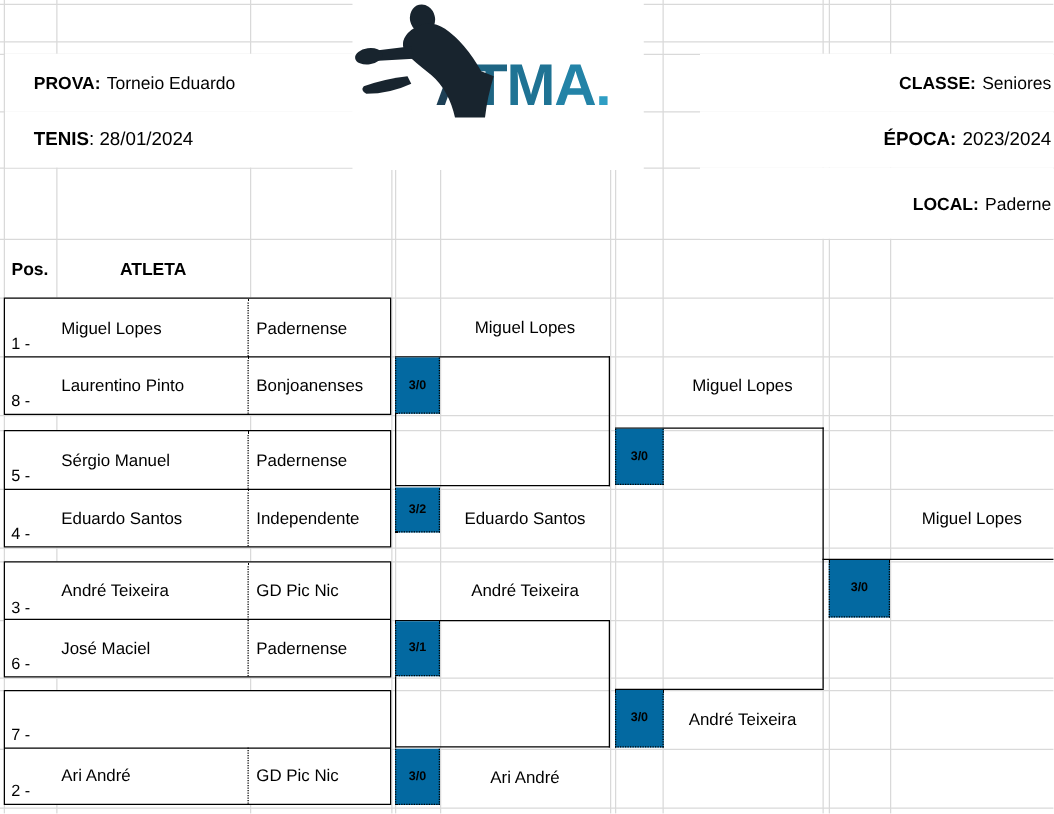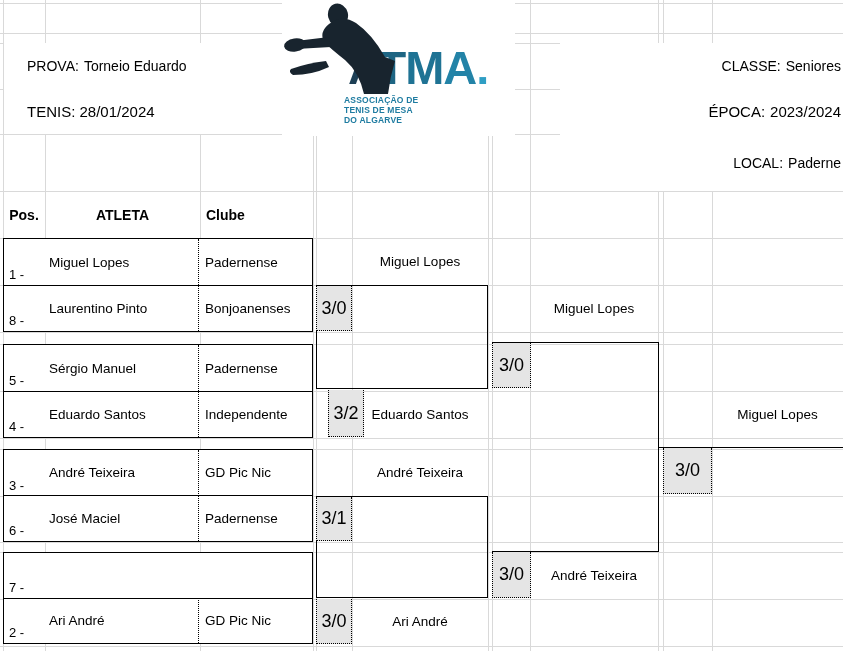--- a/index.html
+++ b/index.html
@@ -7,21 +7,21 @@
          font-family:"Liberation Sans",sans-serif;color:#000;}
   
   #grid{position:absolute;inset:0;z-index:0;}
   .gl{position:absolute;background:#d9d9d9;}
   .glh{left:0;width:843px;height:1px;}
   .glv{top:0;height:651px;width:1px;}
   
   .toplabel{position:absolute;z-index:2;background:#fff;display:flex;align-items:center;
             font-size:14px;white-space:nowrap;}
   .toplabel.right{justify-content:flex-end;padding-right:2px;}
-  .toplabel b{font-weight:normal;padding-left:23px;}
+  .toplabel b{font-weight:bold;padding-left:23px;}
   .toplabel .val{font-weight:normal;}
   .big{font-size:15px;}
   
   .logo{position:absolute;left:282px;top:0;width:233px;height:136px;background:#fff;z-index:2;}
   .wordmark{position:absolute;left:66px;top:44px;font-size:47px;font-weight:bold;
             letter-spacing:-1px;line-height:47px;white-space:nowrap;}
   .wordmark .l1{color:#1d3f55;}
   .wordmark .l2{color:#1e6583;}
   .wordmark .l3{color:#1f7394;}
   .wordmark .l4{color:#2383a7;}
@@ -41,22 +41,22 @@
   .pclub{flex:1;border-left:1px dotted #000;display:flex;align-items:center;padding-left:6px;
          font-size:13.5px;box-sizing:border-box;}
   .pair-divider{position:absolute;left:0;right:0;height:0;border-top:1.5px solid #000;z-index:3;}
   
   .bline{position:absolute;z-index:2;}
   .boxr{border:1.5px solid #000;border-left:none;box-sizing:border-box;}
   .lseg{border-left:1.5px solid #000;width:0;}
   .hseg{border-top:1.5px solid #000;height:0;}
   .vseg{border-left:1.5px solid #000;width:0;}
   
-  .score{position:absolute;z-index:3;background:#e5e5e5;border:1px dotted #000;border-top:none;
-         display:flex;align-items:center;justify-content:center;font-size:18px;box-sizing:border-box;}
+  .score{position:absolute;z-index:3;background:#0369a1;border:1px dotted #000;border-top:none;
+         display:flex;align-items:center;justify-content:center;font-size:10px;box-sizing:border-box;font-weight:bold;}
   
   .wname{position:absolute;z-index:3;display:flex;align-items:center;justify-content:center;
          font-size:13.5px;white-space:nowrap;}
 </style>
 </head>
 <body>
 
 <div class="sheet">
 
   <div id="grid">
@@ -110,40 +110,34 @@
   </div>
   <div class="toplabel right" style="left:560px;top:134px;width:281px;height:57px;">
     <b>LOCAL:</b>
     <span class="val" style="margin-left:5px;">Paderne</span>
   </div>
 
   <div class="logo">
     <div class="wordmark">
       <span class="l1">A</span><span class="l2">T</span><span class="l3">M</span><span class="l4">A</span><span class="l5">.</span>
     </div>
-    <div class="logo-sub">
-      <div>ASSOCIAÇÃO DE</div>
-      <div>TENIS DE MESA</div>
-      <div>DO ALGARVE</div>
-    </div>
     <svg width="150" height="100" viewBox="0 0 150 100">
       <g fill="#18242e">
         <ellipse cx="56" cy="13" rx="10" ry="11.5" transform="rotate(-14 56 13)"></ellipse>
         <path d="M47,22 Q60,12 74,21 Q90,32 103,55 L113,59 Q108,75 106,92 L82,92
                  Q77,70 63,58 Q49,47 42,40 Q37,30 47,22 Z"></path>
         <path d="M47,35 L14,39 L14,47 L49,45 Z"></path>
         <ellipse cx="13" cy="43" rx="11" ry="6.5" transform="rotate(-8 13 43)"></ellipse>
         <path d="M44,59 Q26,61 9,67 Q6,70 11,73 Q30,73 47,65 Z"></path>
       </g>
     </svg>
   </div>
 
   <div class="colhdr center" style="left:3px;top:191px;width:42px;height:47px;">Pos.</div>
   <div class="colhdr center" style="left:45px;top:191px;width:155px;height:47px;">ATLETA</div>
-  <div class="colhdr" style="left:206px;top:191px;width:105px;height:47px;">Clube</div>
 
   <div class="pbox" style="top:238px;height:94px;">
     <div class="pair-divider" style="top:45.5px;"></div>
     <div class="prow">
       <span class="ppos">1 -</span>
       <span class="pname">Miguel Lopes</span>
       <span class="pclub">Padernense</span>
     </div>
     <div class="prow">
       <span class="ppos">8 -</span>
@@ -195,21 +189,21 @@
   <div class="bline boxr" style="left:316px;top:285px;width:172px;height:104px;"></div>
   <div class="bline lseg" style="left:316px;top:331px;height:58px;"></div>
   <div class="bline boxr" style="left:316px;top:496px;width:172px;height:102px;"></div>
   <div class="bline lseg" style="left:316px;top:541px;height:57px;"></div>
   <div class="bline hseg" style="left:492px;top:342px;width:167px;"></div>
   <div class="bline vseg" style="left:658px;top:342px;height:209px;"></div>
   <div class="bline hseg" style="left:492px;top:551px;width:167px;"></div>
   <div class="bline hseg" style="left:658px;top:447px;width:185px;"></div>
 
   <div class="score" style="left:316px;top:286px;width:36px;height:45px;">3/0</div>
-  <div class="score" style="left:328px;top:390px;width:36px;height:47px;">3/2</div>
+  <div class="score" style="left:316px;top:390px;width:36px;height:36px;">3/2</div>
   <div class="score" style="left:316px;top:497px;width:36px;height:44px;">3/1</div>
   <div class="score" style="left:316px;top:599px;width:36px;height:45px;">3/0</div>
   <div class="score" style="left:492px;top:343px;width:39px;height:45px;">3/0</div>
   <div class="score" style="left:492px;top:552px;width:39px;height:46px;">3/0</div>
   <div class="score" style="left:663px;top:448px;width:49px;height:46px;">3/0</div>
 
   <div class="wname" style="left:352px;top:238px;width:136px;height:47px;">Miguel Lopes</div>
   <div class="wname" style="left:352px;top:391px;width:136px;height:47px;">Eduardo Santos</div>
   <div class="wname" style="left:352px;top:449px;width:136px;height:47px;">André Teixeira</div>
   <div class="wname" style="left:352px;top:599px;width:136px;height:45px;">Ari André</div>

